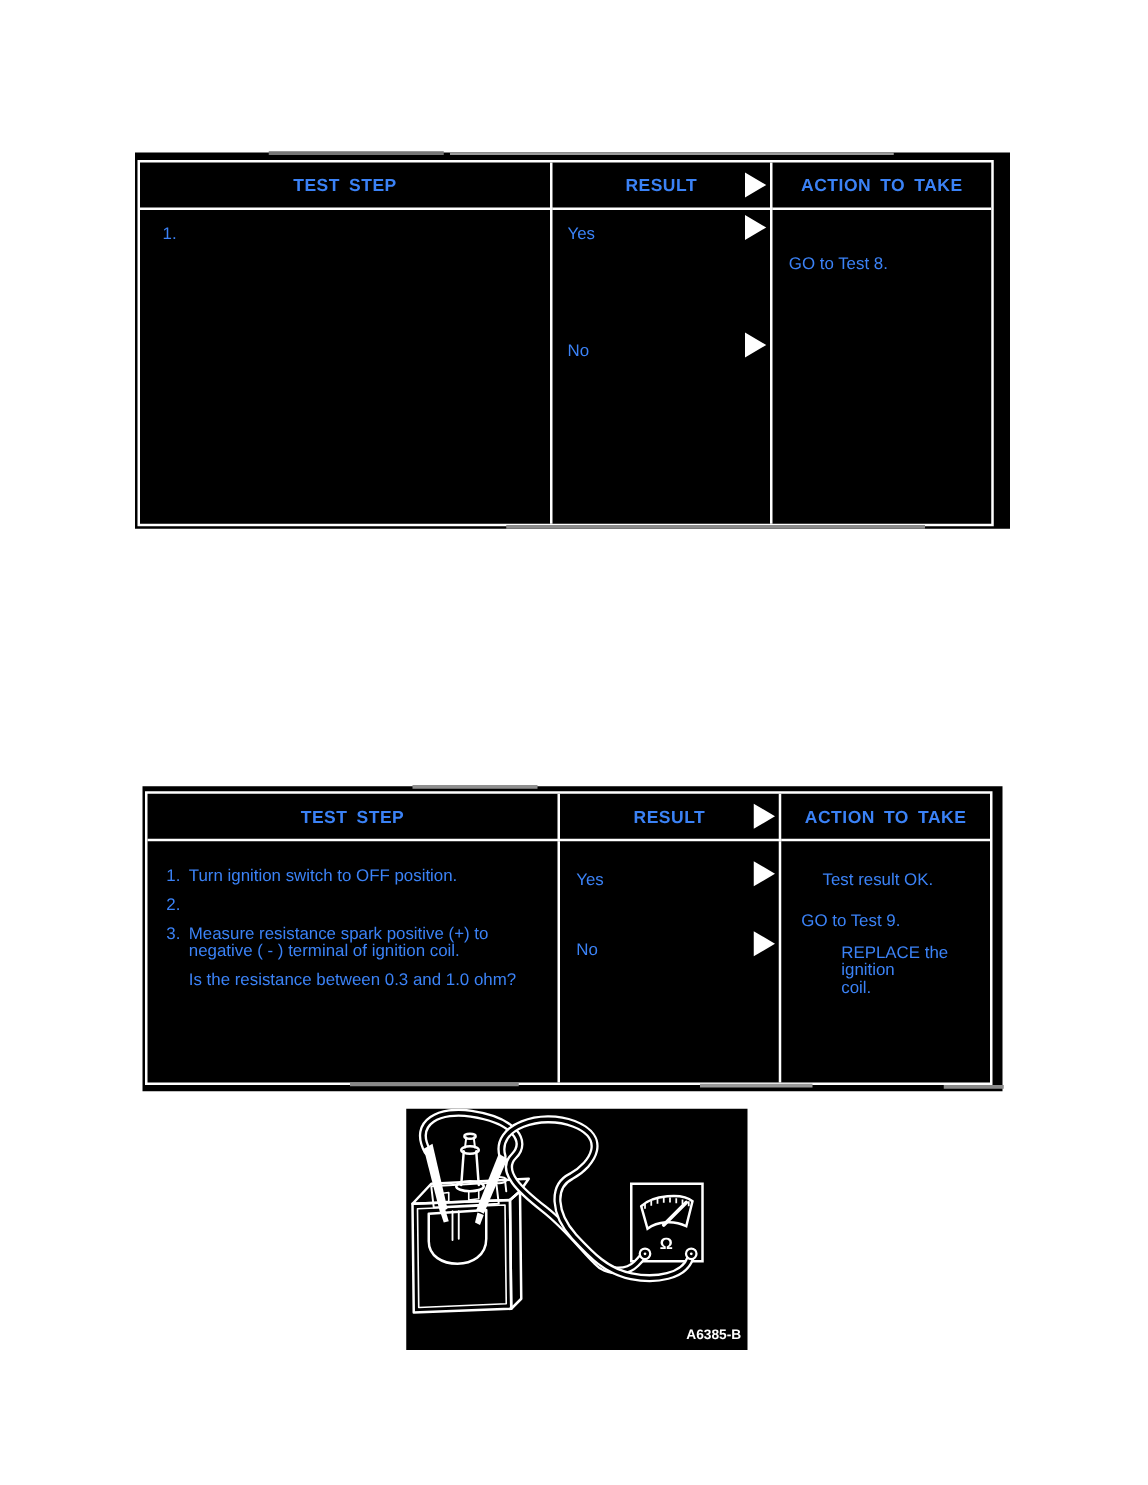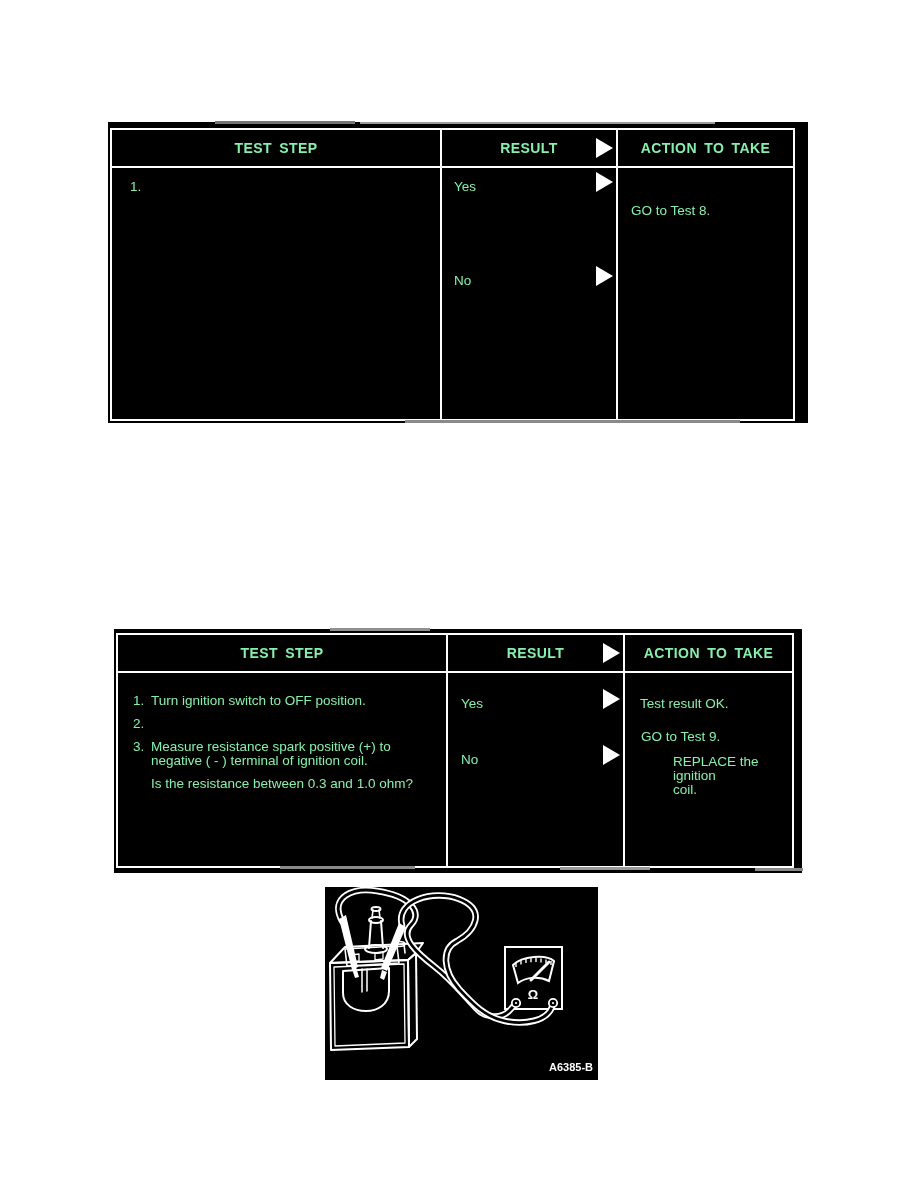--- a/index.html
+++ b/index.html
@@ -2,21 +2,21 @@
 <html><head>
 <meta charset="utf-8">
 <style>
   html,body{margin:0;padding:0;}
   body{
     width:918px;height:1188px;position:relative;overflow:hidden;
     background:#ffffff;
     font-family:"Liberation Sans", sans-serif;
     -webkit-font-smoothing:antialiased;
   }
-  .panel{position:absolute;background:#000;color:#86efac;}
+  .panel{position:absolute;background:#000;color:#3b82f6;}
   .frame{position:absolute;border:2px solid #fff;display:grid;grid-template-rows:38px 1fr;}
   .f1{left:2px;top:6px;right:13px;bottom:2px;grid-template-columns:330px 176px 1fr;}
   .f2{left:2px;top:4px;right:8px;bottom:5px;grid-template-columns:330px 177px 1fr;}
   .cell{position:relative;}
   .hc{display:flex;align-items:center;justify-content:center;border-bottom:2px solid #fff;}
   .cdiv{border-right:2px solid #fff;}
   .hdr{font-weight:bold;font-size:14px;letter-spacing:.4px;word-spacing:3px;}
   .bodytxt{font-size:13.5px;line-height:14px;}
   .abs{position:absolute;}
   .tri{width:0;height:0;border-top:10px solid transparent;border-bottom:10px solid transparent;border-left:17px solid #fff;}
@@ -94,21 +94,21 @@
     </div>
 
     <div class="cell cdiv bodytxt">
       <span class="abs" style="left:13px;top:24px;">Yes</span>
       <span class="tri abs" style="right:3px;top:16px;"></span>
       <span class="abs" style="left:13px;top:80px;">No</span>
       <span class="tri abs" style="right:3px;top:72px;"></span>
     </div>
 
     <div class="cell bodytxt">
-      <div class="abs" style="left:15px;top:24px;">Test result OK.</div>
+      <div class="abs" style="left:33px;top:24px;">Test result OK.</div>
       <div class="abs" style="left:16px;top:57px;">GO to Test 9.</div>
       <div class="abs ml" style="left:20px;top:82px;line-height:14px;margin-left:28px;">REPLACE the ignition
 coil.</div>
     </div>
   </div>
 </div>
 
 <div class="figbox" style="left:325px;top:887px;width:273px;height:193px;">
   <svg width="273" height="193" viewBox="0 0 273 193">
 

